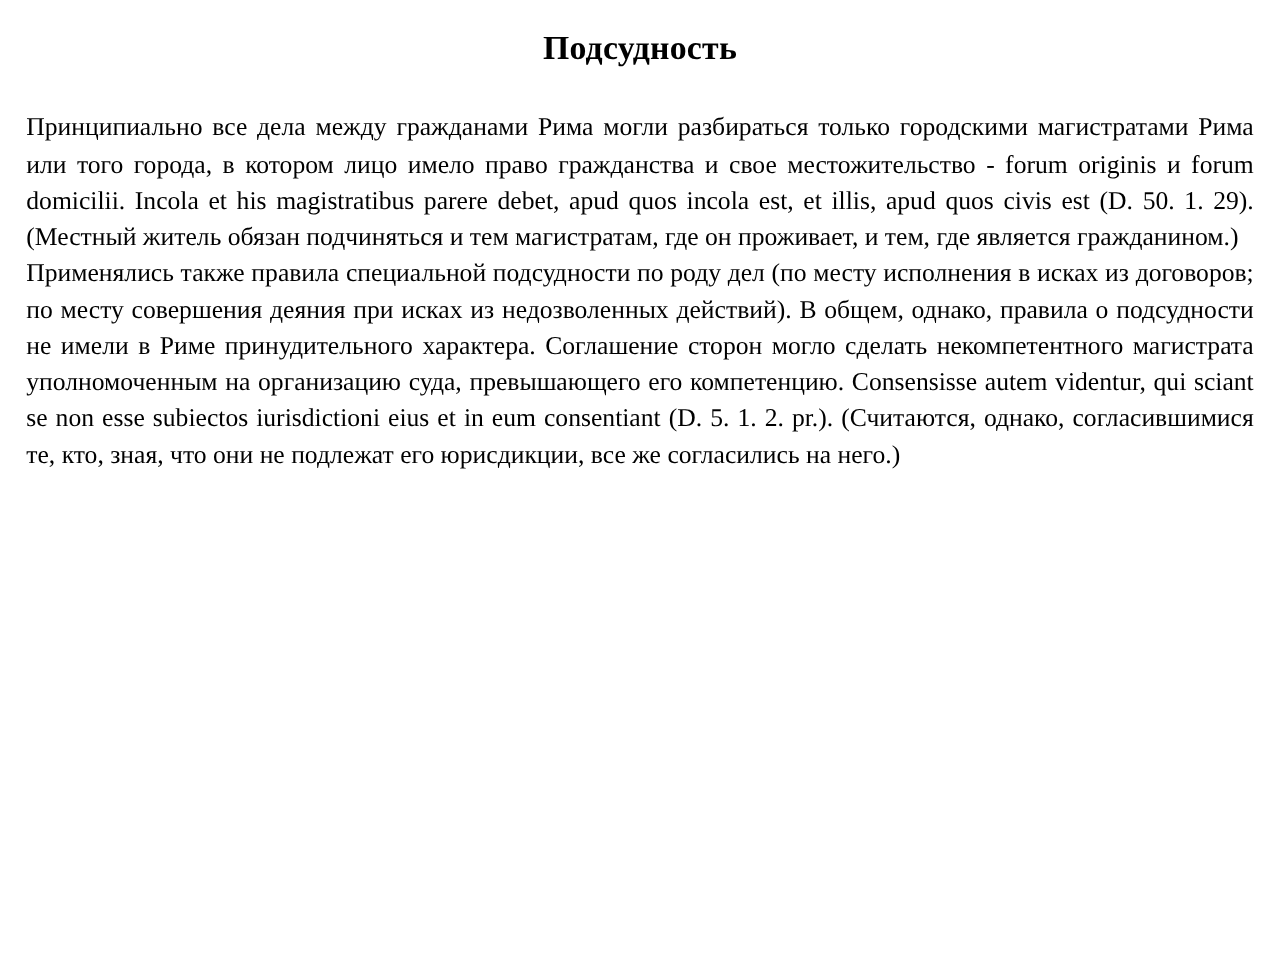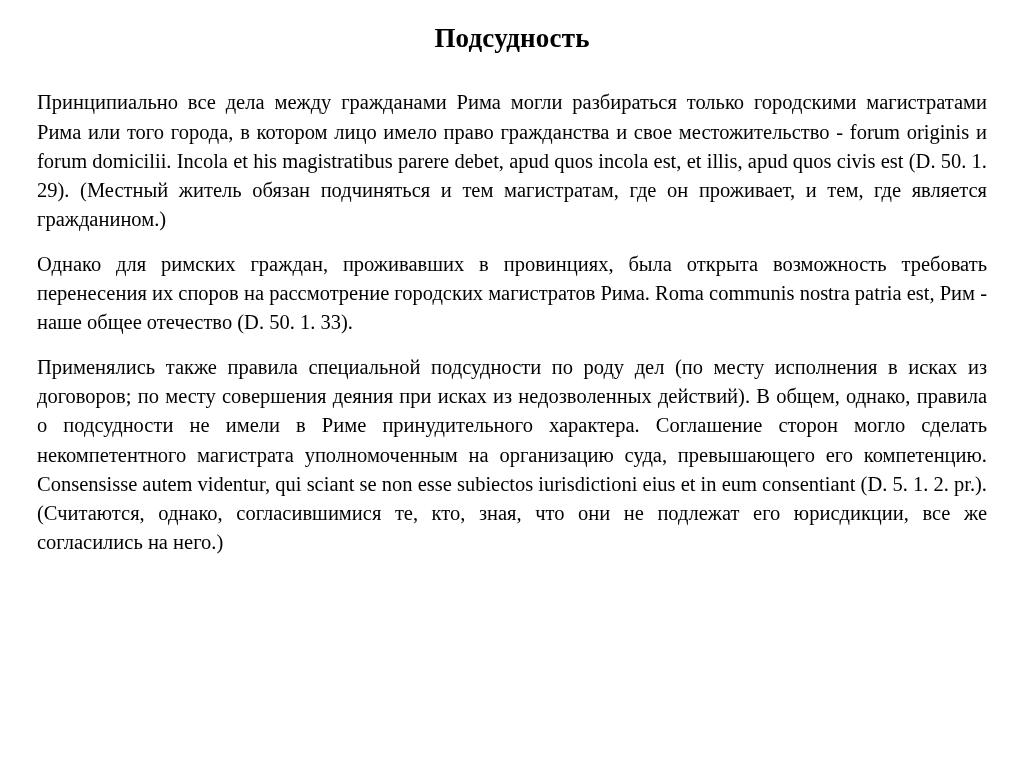--- a/index.html
+++ b/index.html
@@ -20,31 +20,30 @@
   }
   .title {
     margin: 0 0 34px 0;
     text-align: center;
     font-size: 27px;
     font-weight: bold;
     line-height: 1.2;
     letter-spacing: 0.2px;
   }
   .body-text p {
-    margin: 16px;
+    margin: 0;
     padding: 0;
     font-size: 20.5px;
     line-height: 1.42;
     text-align: justify;
     text-justify: inter-word;
   }
 </style>
 </head>
 <body>
 
 <div class="slide">
   <h1 class="title">Подсудность</h1>
   <div class="body-text">
     <p>Принципиально все дела между гражданами Рима могли разбираться только городскими магистратами Рима или того города, в котором лицо имело право гражданства и свое местожительство - forum originis и forum domicilii. Incola et his magistratibus parere debet, apud quos incola est, et illis, apud quos civis est (D. 50. 1. 29). (Местный житель обязан подчиняться и тем магистратам, где он проживает, и тем, где является гражданином.)</p>
-    <p>Однако для римских граждан, проживавших в провинциях, была открыта возможность требовать перенесения их споров на рассмотрение городских магистратов Рима. Roma communis nostra patria est, Рим - наше общее отечество (D. 50. 1. 33).</p>
     <p>Применялись также правила специальной подсудности по роду дел (по месту исполнения в исках из договоров; по месту совершения деяния при исках из недозволенных действий). В общем, однако, правила о подсудности не имели в Риме принудительного характера. Соглашение сторон могло сделать некомпетентного магистрата уполномоченным на организацию суда, превышающего его компетенцию. Consensisse autem videntur, qui sciant se non esse subiectos iurisdictioni eius et in eum consentiant (D. 5. 1. 2. pr.). (Считаются, однако, согласившимися те, кто, зная, что они не подлежат его юрисдикции, все же согласились на него.)</p>
   </div>
 </div>
 
 </body></html>

